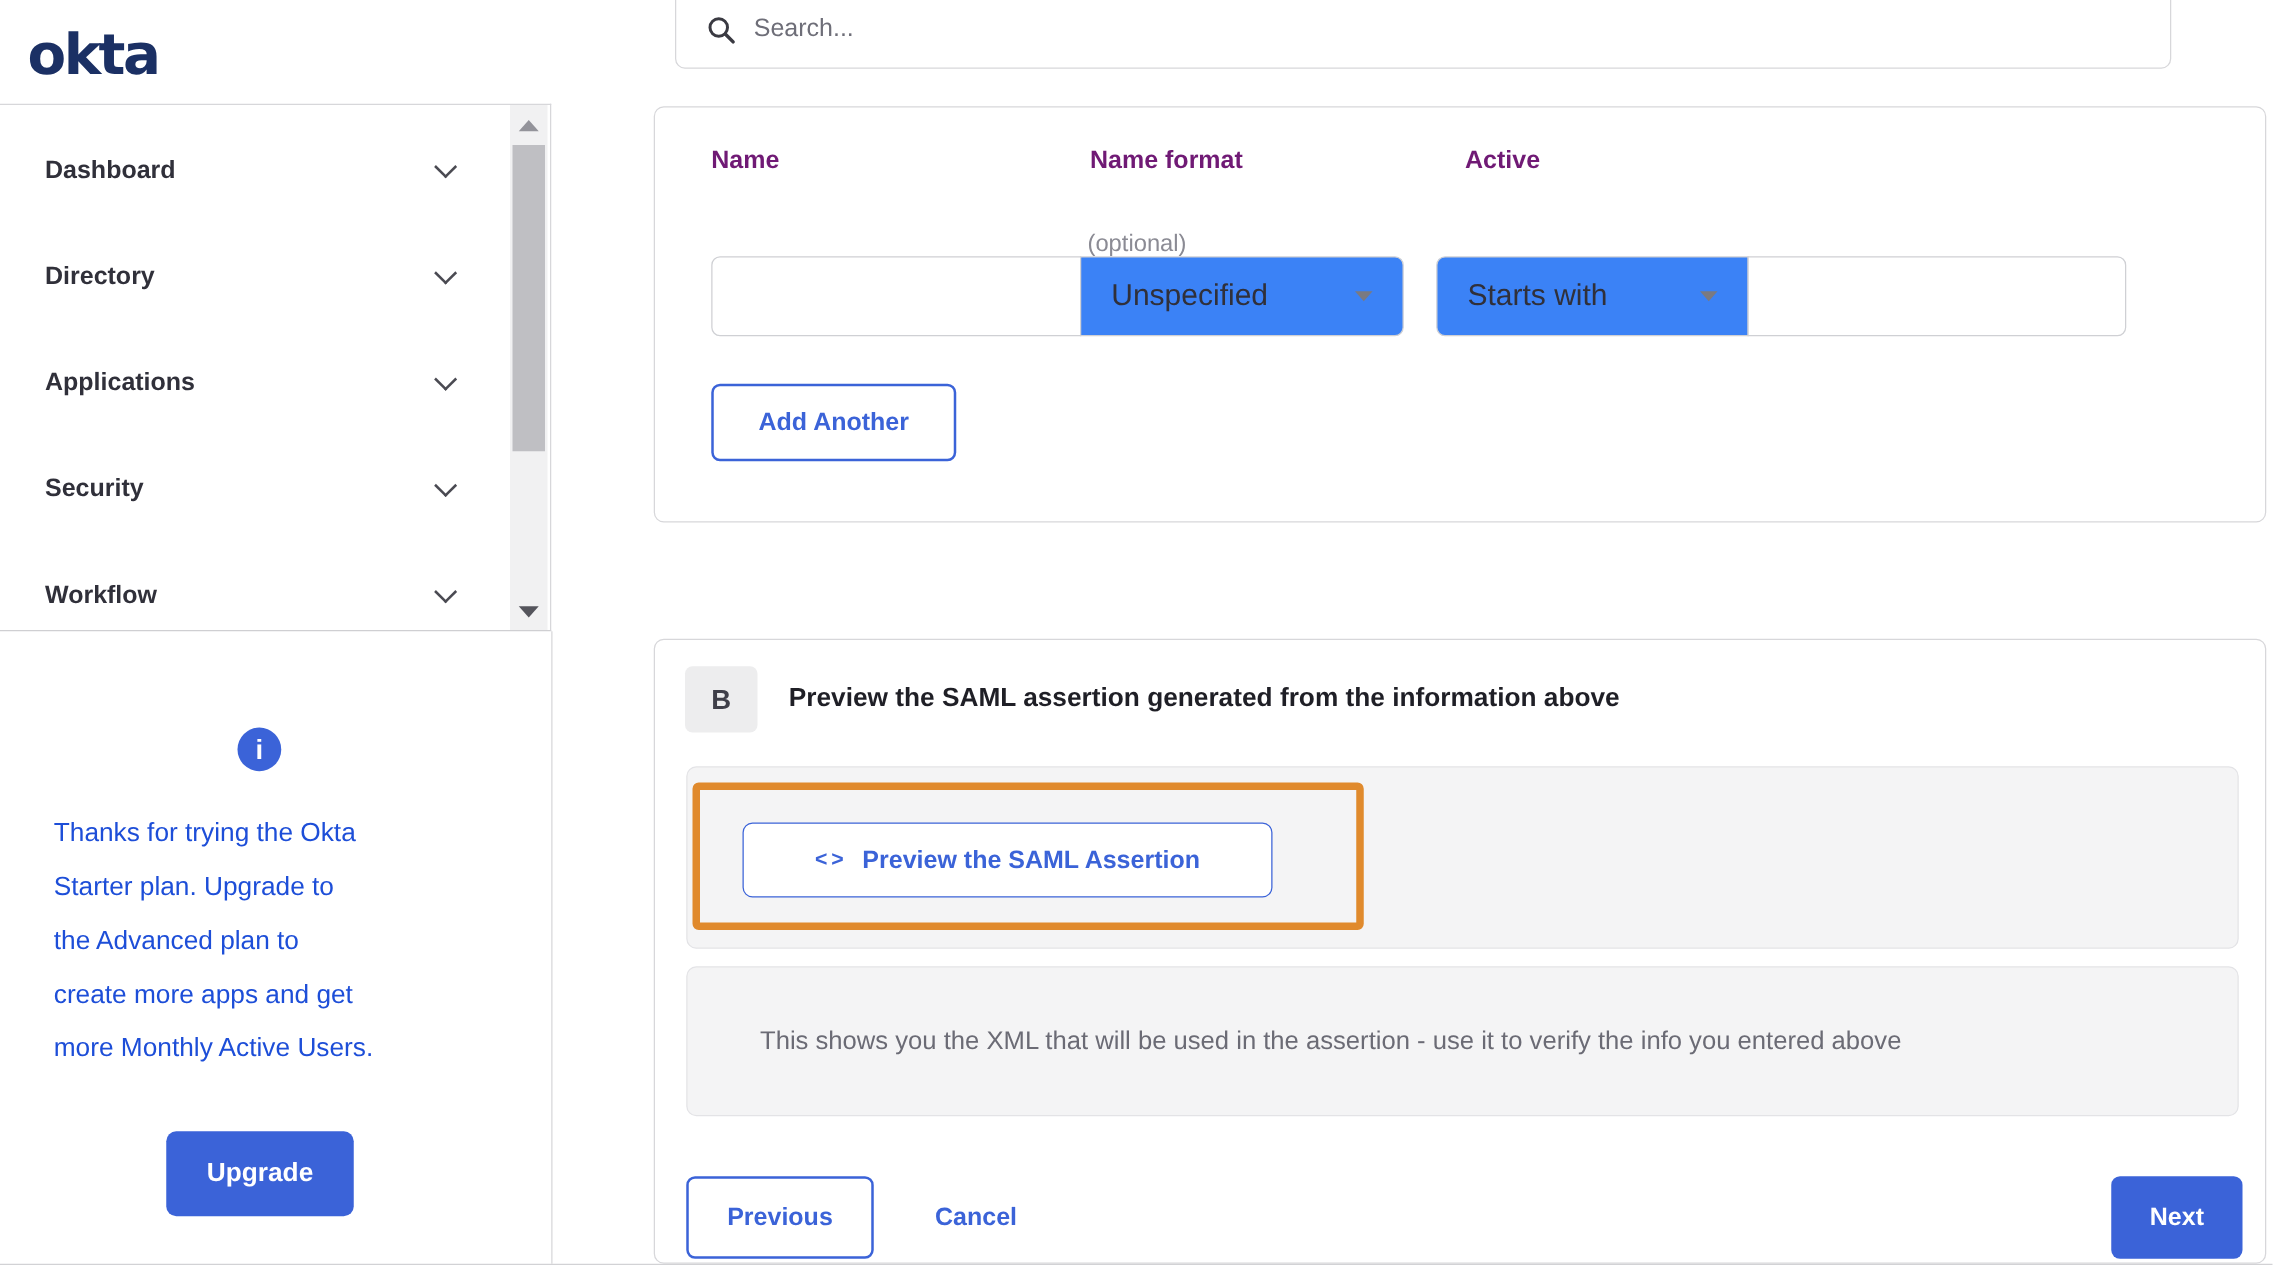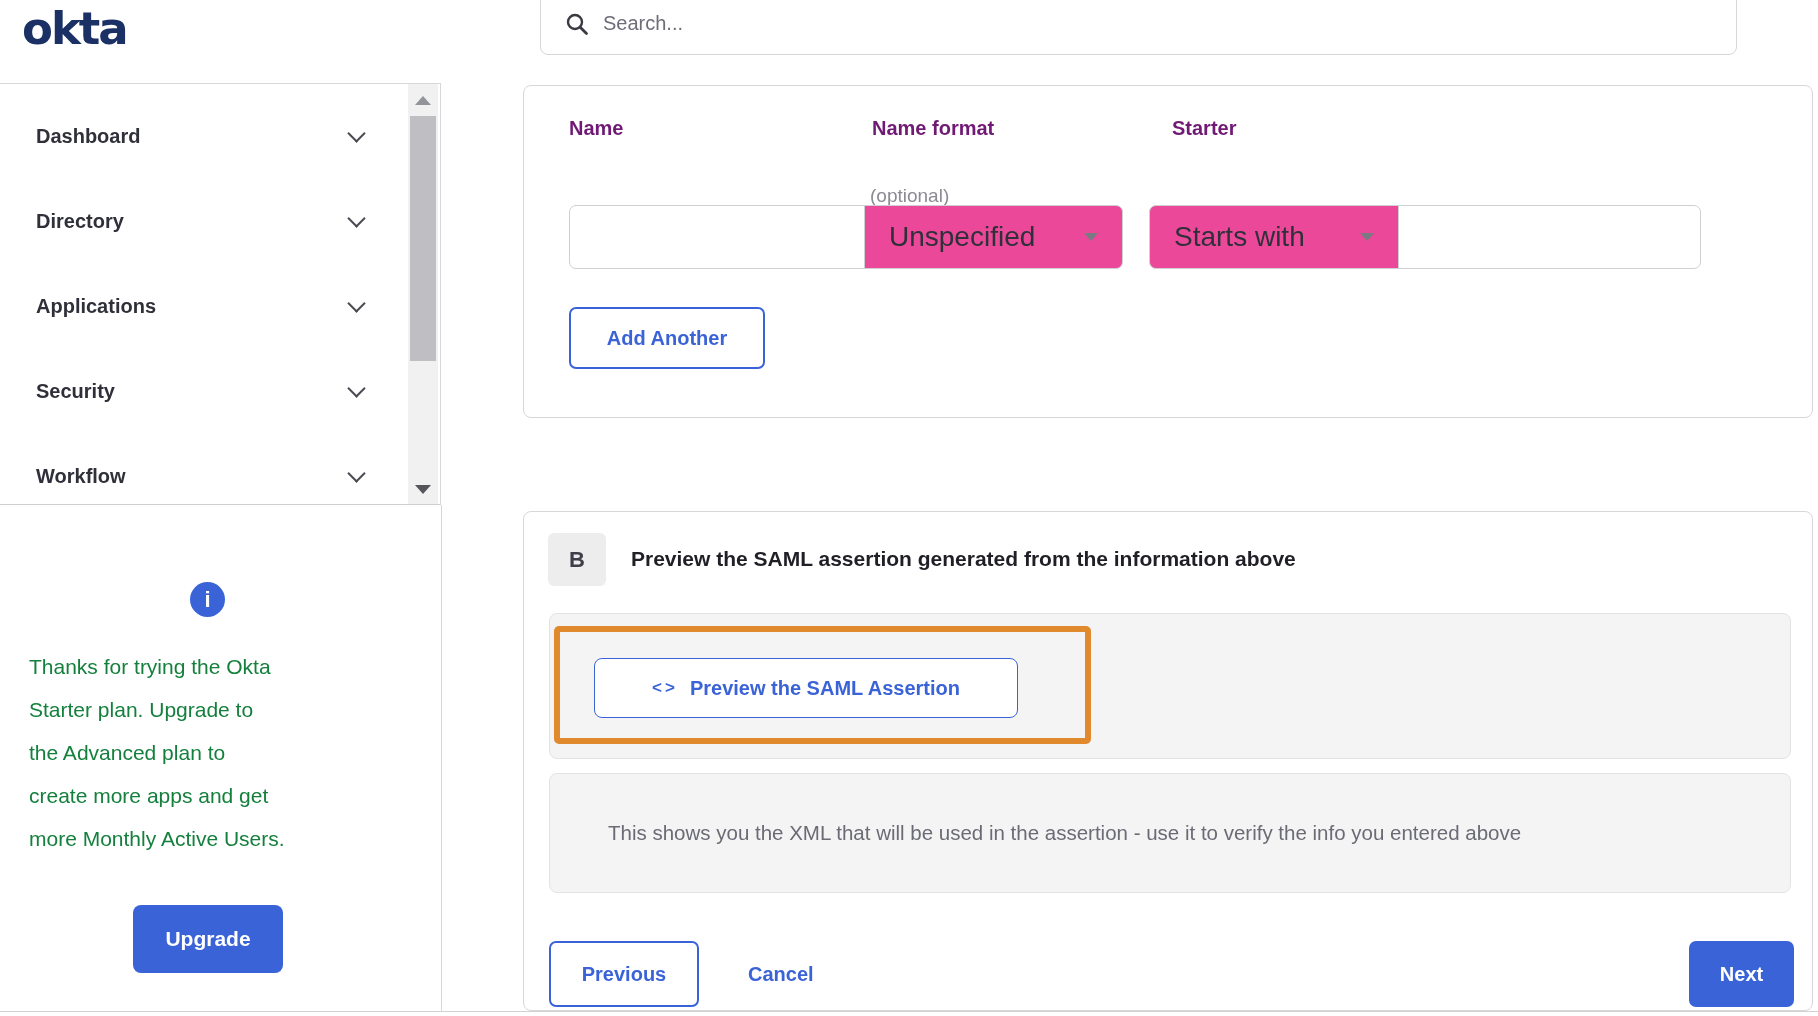--- a/index.html
+++ b/index.html
@@ -1,21 +1,21 @@
 <!DOCTYPE html>
 <html><head>
 <meta charset="utf-8">
 <style>
   * { margin:0; padding:0; box-sizing:border-box; }
   html,body { width:1818px; height:1016px; background:#ffffff; overflow:hidden;
               font-family:"Liberation Sans", sans-serif; }
   .abs { position:absolute; }
 
   
-  .logo { left:22px; top:2px; font-family:"DejaVu Sans", sans-serif;
+  .logo { left:22px; top:17px; font-family:"DejaVu Sans", sans-serif;
           font-size:45px; font-weight:800; letter-spacing:-2px; color:#1b3064; }
   .searchbox { left:540px; top:-8px; width:1197px; height:63px; background:#fff;
                border:1px solid #d7d7da; border-radius:8px; display:flex; align-items:center; }
   .searchbox svg { margin-left:24px; flex:0 0 auto; }
   .searchbox input { border:none; outline:none; background:transparent; margin-left:14px;
                      font-size:20px; color:#30303a; width:1000px;
                      font-family:"Liberation Sans", sans-serif; }
   .searchbox input::placeholder { color:#6e6e78; opacity:1; }
 
   
@@ -37,39 +37,39 @@
             border-left:8px solid transparent; border-right:8px solid transparent;
             border-top:9px solid #55555c; }
 
   .v-divider { left:441px; top:505px; width:1px; height:506px; background:#d7d7da; }
   .page-bottom { left:0; top:1011px; width:1818px; height:1px; background:#d2d2d5; }
 
   
   .info-icon { left:190px; top:582px; width:35px; height:35px; border-radius:50%;
                background:#3b63d8; color:#fff; display:flex; align-items:center;
                justify-content:center; font-size:22px; font-weight:bold; }
-  .notice { left:29px; top:645px; width:340px; font-size:21px; line-height:43px; color:#15803d; }
+  .notice { left:43px; top:645px; width:340px; font-size:21px; line-height:43px; color:#1d4ed8; }
   .upgrade-btn { left:133px; top:905px; width:150px; height:68px; background:#3b63d8;
                  border-radius:8px; color:#fff; font-size:21px; font-weight:bold;
                  display:flex; align-items:center; justify-content:center; cursor:pointer; }
 
   
   .panel { background:#fff; border:1px solid #d7d7da; border-radius:8px; }
   .panel-form { left:523px; top:85px; width:1290px; height:333px; }
   .panel-b    { left:523px; top:511px; width:1290px; height:500px; }
 
   .flabel { position:absolute; font-size:20px; font-weight:bold; color:#701a75; }
   .fhint  { position:absolute; font-size:19px; color:#8b8b94;margin-top:26px; }
 
   .tinput { position:absolute; height:64px; background:#fff; border:1px solid #cfd0d4;
             font-size:20px; color:#30303a; padding:0 18px; outline:none;
             font-family:"Liberation Sans", sans-serif; }
-  .fselect { position:absolute; height:64px; background:#ec4899; border:1px solid #cfd0d4;
+  .fselect { position:absolute; height:64px; background:#3b82f6; border:1px solid #cfd0d4;
              display:flex; align-items:center; justify-content:space-between;
-             padding:0 24px; font-size:28px; color:#30303a; cursor:pointer; }
+             padding:0 24px; font-size:24px; color:#30303a; cursor:pointer; }
   .caret { width:0; height:0; border-left:7px solid transparent;
            border-right:7px solid transparent; border-top:8px solid #7a7a82; }
 
   .btn-outline { background:#fff; border:2px solid #3b63d8; border-radius:7px;
                  color:#3b63d8; font-size:20px; font-weight:bold;
                  display:flex; align-items:center; justify-content:center; cursor:pointer; }
   .btn-solid { background:#3b63d8; border-radius:7px; color:#fff; font-size:20px;
                font-weight:bold; display:flex; align-items:center; justify-content:center;
                cursor:pointer; }
   .btn-link { color:#3b63d8; font-size:20px; font-weight:bold; display:flex;
@@ -145,21 +145,21 @@
   <div>the Advanced plan to</div>
   <div>create more apps and get</div>
   <div>more Monthly Active Users.</div>
 </div>
 <div class="abs upgrade-btn">Upgrade</div>
 
 <div class="abs panel panel-form">
   <div class="flabel" style="left:45px; top:31px">Name</div>
   <div class="flabel" style="left:348px; top:31px">Name format</div>
   <div class="fhint" style="left:346px; top:73px">(optional)</div>
-  <div class="flabel" style="left:648px; top:31px">Starter</div>
+  <div class="flabel" style="left:648px; top:31px">Active</div>
 
   <input class="tinput" style="left: 45px; top: 119px; width: 296px; border-radius: 7px 0px 0px 7px;" value="">
   <div class="fselect" style="left:340px; top:119px; width:259px; border-radius:0 7px 7px 0">
     <span>Unspecified</span>
     <span class="caret"></span>
   </div>
   <div class="fselect" style="left:625px; top:119px; width:250px; border-radius:7px 0 0 7px">
     <span>Starts with</span>
     <span class="caret"></span>
   </div>

